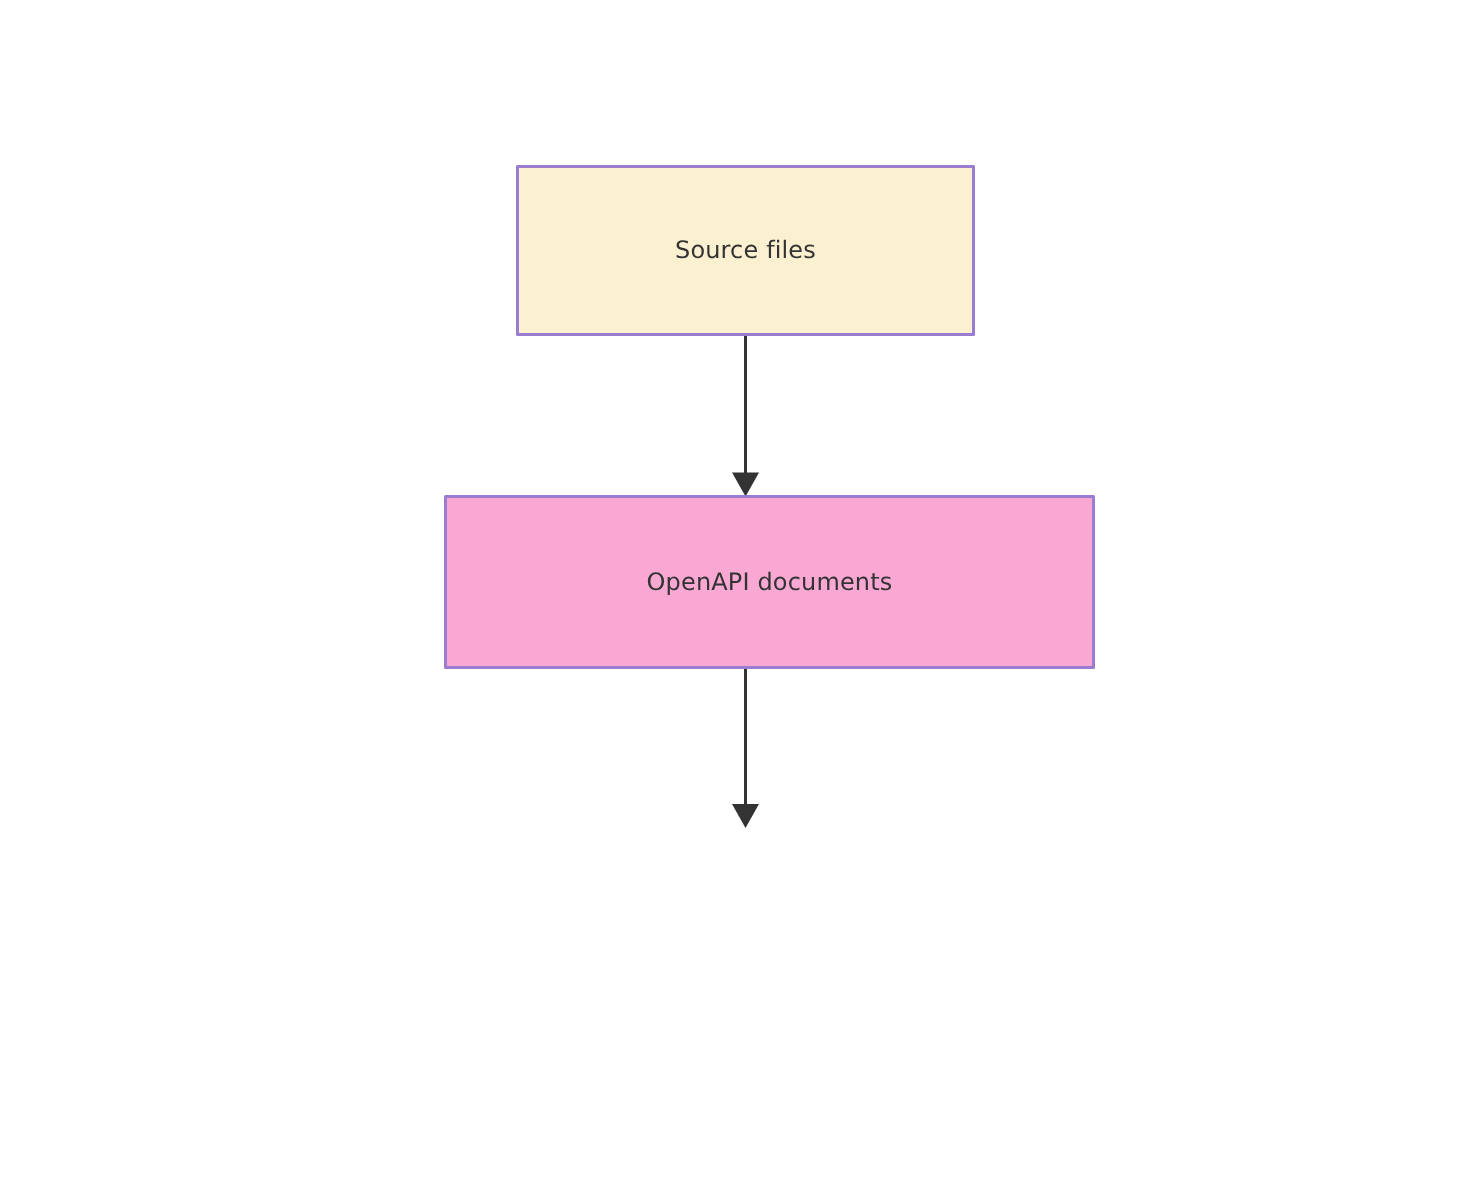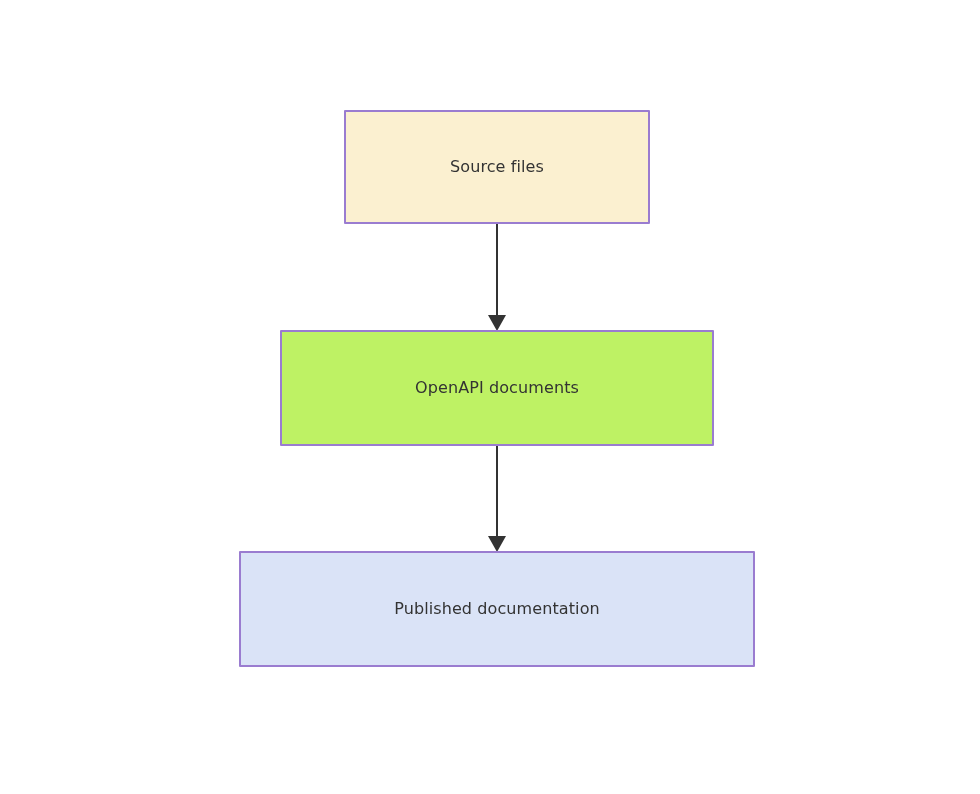--- a/index.html
+++ b/index.html
@@ -42,25 +42,25 @@
   #node-source-files {
     left: 344px;
     top: 110px;
     width: 306px;
     height: 114px;
     background: #fbf0d0;
     border-color: #9a7cd0;
   }
   
   #node-openapi-documents {
-    left: 280px;
+    left: 296px;
     top: 330px;
     width: 434px;
     height: 116px;
-    background: #bef264;
+    background: #f9a8d4;
     border-color: #9a7cd0;
   }
   
   #node-published-documentation {
     left: 239px;
     top: 551px;
     width: 516px;
     height: 116px;
     background: #dae3f7;
     border-color: #9a7cd0;
@@ -103,17 +103,14 @@
   </svg>
 
   <div class="flow-node" id="node-source-files">
     <span class="flow-node-label">Source files</span>
   </div>
 
   <div class="flow-node" id="node-openapi-documents">
     <span class="flow-node-label">OpenAPI documents</span>
   </div>
 
-  <div class="flow-node" id="node-published-documentation">
-    <span class="flow-node-label">Published documentation</span>
-  </div>
 
 </div>
 
 </body></html>

